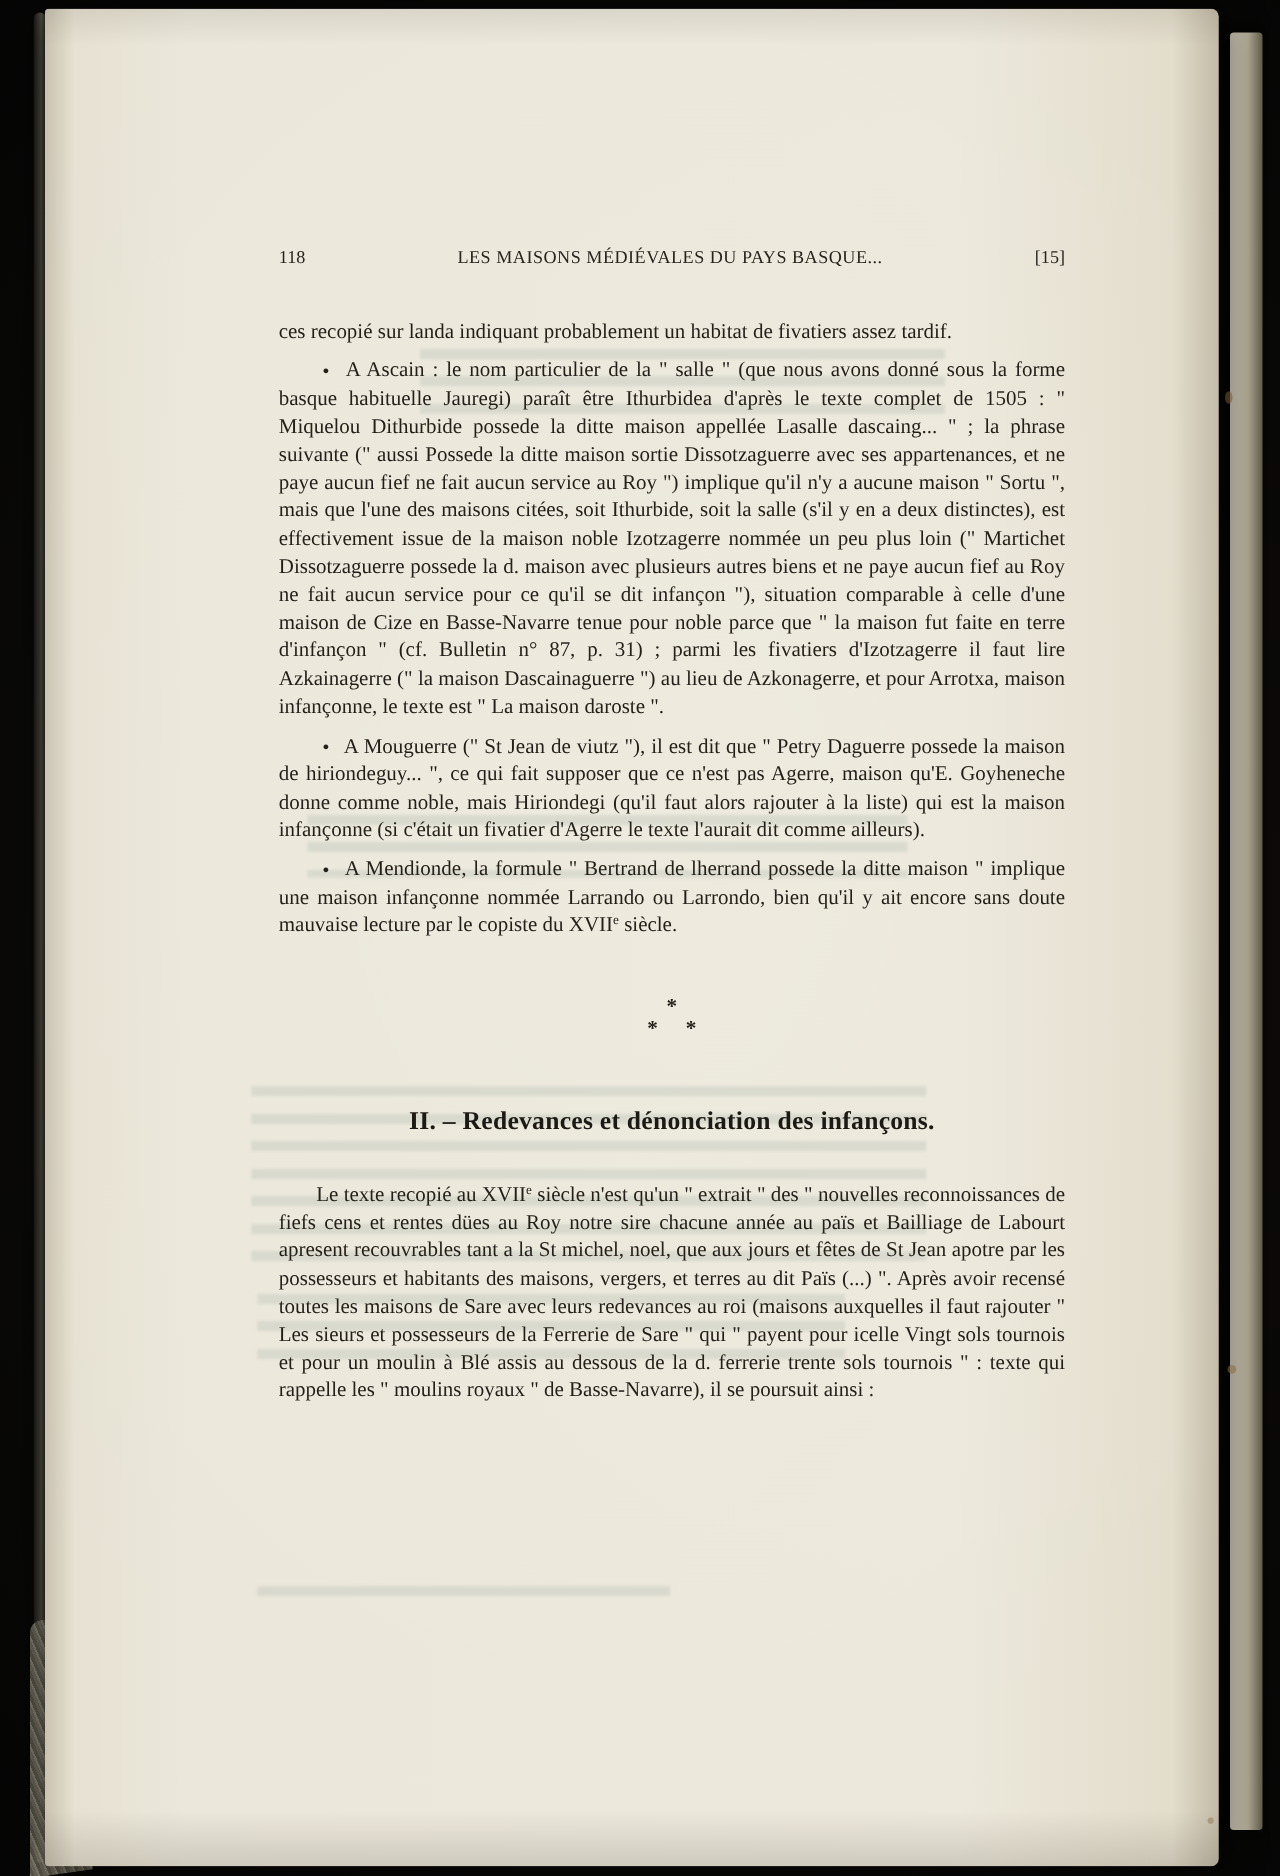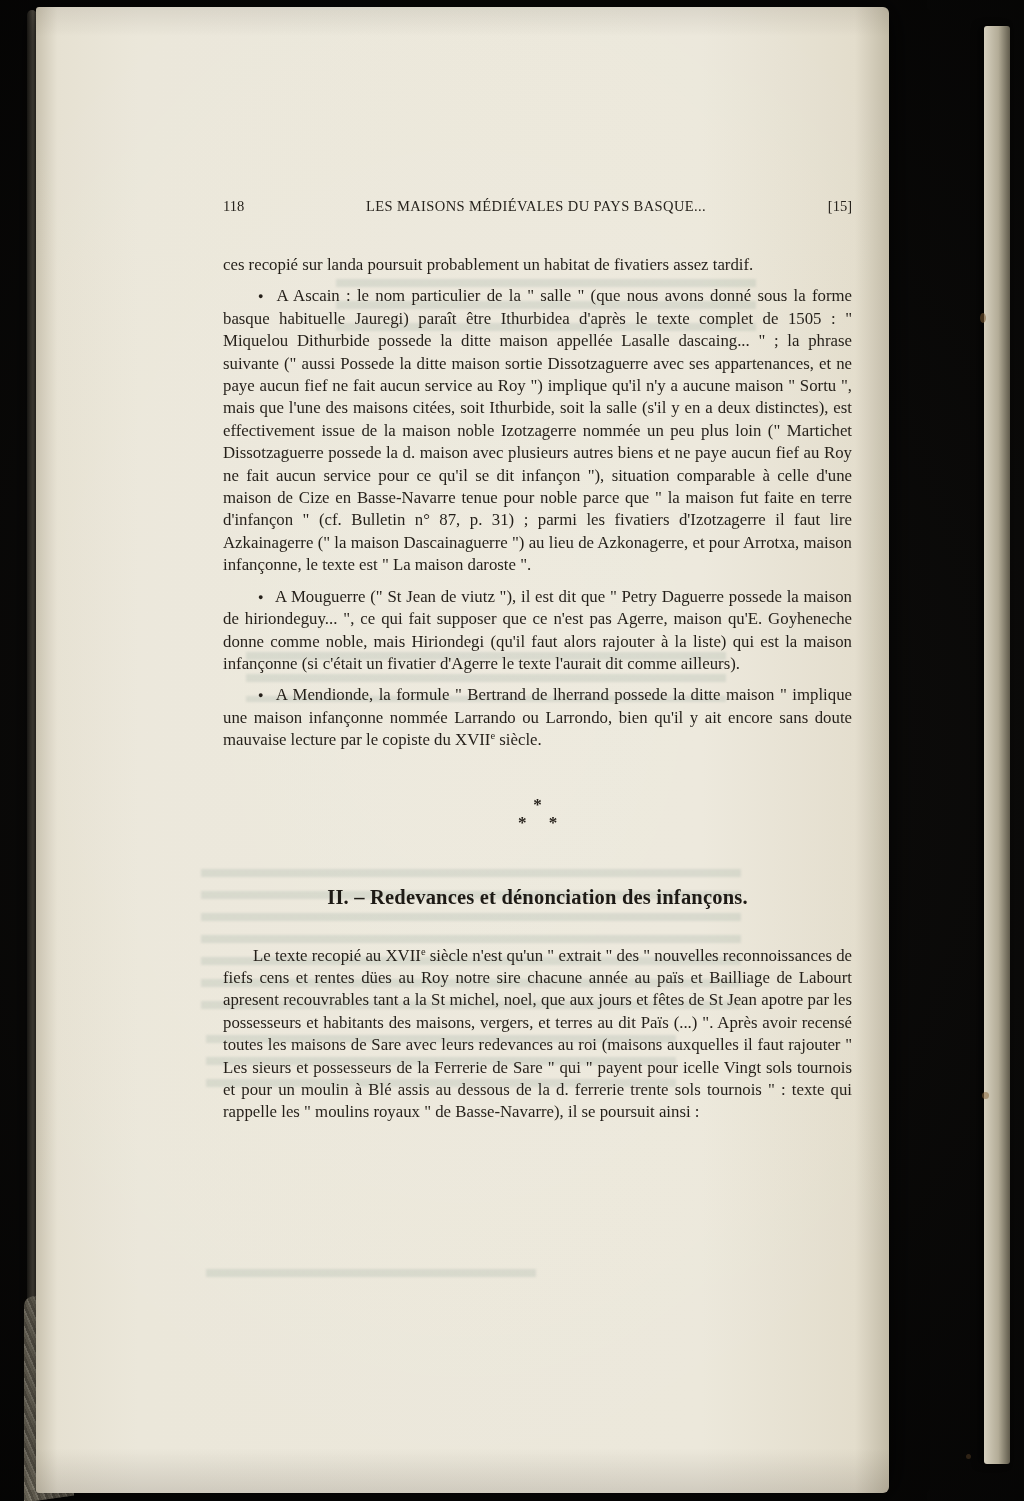--- a/index.html
+++ b/index.html
@@ -19,21 +19,21 @@
     position:absolute;left:24px;bottom:2px;width:50px;height:205px;
     background:repeating-linear-gradient(68deg,#b6af9c 0 1.5px,#7a7464 1.5px 4px,#968f7c 4px 6.5px);
     opacity:.75;transform:skewY(-8deg);border-top-left-radius:8px;
   }
   .facing-edge{
     position:absolute;left:984px;top:26px;width:26px;height:1438px;
     background:linear-gradient(90deg,#d6d0bf,#b3ac97 55%,#605b4c);
     border-radius:3px;box-shadow:-5px 0 7px rgba(0,0,0,0.55);
   }
   .page{
-    position:absolute;left:36px;top:7px;width:853px;height:1486px;
+    position:absolute;left:36px;top:7px;width:939px;height:1486px;
     background:
       linear-gradient(180deg, rgba(60,50,40,0.10), rgba(0,0,0,0) 2%, rgba(0,0,0,0) 97%, rgba(60,50,40,0.16)),
       radial-gradient(120% 100% at 50% 45%, rgba(255,255,255,0.10), rgba(0,0,0,0) 60%),
       linear-gradient(90deg,#c9c2af 0%,#e6e1d2 2.5%,#ebe7da 12%,#ece8db 78%,#e3ddcc 96%,#c2bba7 100%),
       #e9e5d8;
     box-shadow:0 0 34px rgba(0,0,0,0.85);
     border-radius:3px 6px 6px 3px;
   }
   .ghost{
     position:absolute;filter:blur(1.3px);pointer-events:none;
@@ -88,21 +88,21 @@
   <div class="spot s2"></div>
   <div class="spot s3"></div>
 
   <div class="content">
     <div class="header">
       <span class="pagenum">118</span>
       <span class="running">LES MAISONS MÉDIÉVALES DU PAYS BASQUE...</span>
       <span class="secref">[15]</span>
     </div>
     <div>
-        <p class="body"><span>ces recopié sur </span><span class="it">landa</span><span> poursuit probablement un habitat de fivatiers assez tardif.</span></p>
+        <p class="body"><span>ces recopié sur </span><span class="it">landa</span><span> indiquant probablement un habitat de fivatiers assez tardif.</span></p>
         <p class="body bulleted"><span class="bullet">●</span><span>A Ascain : le nom particulier de la " salle " (que nous avons donné sous la forme basque habituelle </span><span class="it">Jauregi)</span><span> paraît être </span><span class="it">Ithurbidea</span><span> d'après le texte complet de 1505 : </span><span class="it">" Miquelou Dithurbide possede la ditte maison appellée Lasalle dascaing... " ;</span><span> la phrase suivante </span><span class="it">(" aussi Possede la ditte maison sortie Dissotzaguerre avec ses appartenances, et ne paye aucun fief ne fait aucun service au Roy ")</span><span> implique qu'il n'y a aucune maison </span><span class="it">" Sortu ",</span><span> mais que l'une des maisons citées, soit </span><span class="it">Ithurbide,</span><span> soit </span><span class="it">la salle</span><span> (s'il y en a deux distinctes), est effectivement issue de la maison noble </span><span class="it">Izotzagerre</span><span> nommée un peu plus loin (</span><span class="it">" Martichet Dissotzaguerre possede la d. maison avec plusieurs autres biens et ne paye aucun fief au Roy ne fait aucun service pour ce qu'il se dit infançon "),</span><span> situation comparable à celle d'une maison de Cize en Basse-Navarre tenue pour noble parce que " la maison fut faite en terre d'infançon " (cf. </span><span class="it">Bulletin</span><span> n° 87, p. 31) ; parmi les fivatiers d'</span><span class="it">Izotzagerre</span><span> il faut lire </span><span class="it">Azkainagerre</span><span> </span><span class="it">(" la maison Dascainaguerre ")</span><span> au lieu de </span><span class="it">Azkonagerre,</span><span> et pour </span><span class="it">Arrotxa,</span><span> maison infançonne, le texte est </span><span class="it">" La maison daroste ".</span></p>
         <p class="body bulleted"><span class="bullet">●</span><span>A Mouguerre (" St Jean de viutz "), il est dit que </span><span class="it">" Petry Daguerre possede la maison de hiriondeguy... ",</span><span> ce qui fait supposer que ce n'est pas </span><span class="it">Agerre,</span><span> maison qu'E. Goyheneche donne comme noble, mais </span><span class="it">Hiriondegi</span><span> (qu'il faut alors rajouter à la liste) qui est la maison infançonne (si c'était un fivatier d'</span><span class="it">Agerre</span><span> le texte l'aurait dit comme ailleurs).</span></p>
         <p class="body bulleted"><span class="bullet">●</span><span>A Mendionde, la formule </span><span class="it">" Bertrand de lherrand possede la ditte maison "</span><span> implique une maison infançonne nommée </span><span class="it">Larrando</span><span> ou </span><span class="it">Larrondo,</span><span> bien qu'il y ait encore sans doute mauvaise lecture par le copiste du XVII</span><span class="sup">e</span><span> siècle.</span></p>
         <div class="stars">
           <div class="stars-top">*</div>
           <div class="stars-bottom">* *</div>
         </div>
         <h2 class="section-heading">II. – Redevances et dénonciation des infançons.</h2>
         <p class="body indent-first"><span>Le texte recopié au XVII</span><span class="sup">e</span><span> siècle n'est qu'un " extrait " des </span><span class="it">" nouvelles reconnoissances de fiefs cens et rentes dües au Roy notre sire chacune année au païs et Bailliage de Labourt apresent recouvrables tant a la St michel, noel, que aux jours et fêtes de St Jean apotre par les possesseurs et habitants des maisons, vergers, et terres au dit Païs (...) ".</span><span> Après avoir recensé toutes les maisons de Sare avec leurs redevances au roi (maisons auxquelles il faut rajouter </span><span class="it">" Les sieurs et possesseurs de la Ferrerie de Sare "</span><span> qui </span><span class="it">" payent pour icelle Vingt sols tournois et pour un moulin à Blé assis au dessous de la d. ferrerie trente sols tournois " :</span><span> texte qui rappelle les " moulins royaux " de Basse-Navarre), il se poursuit ainsi :</span></p>
       </div>

